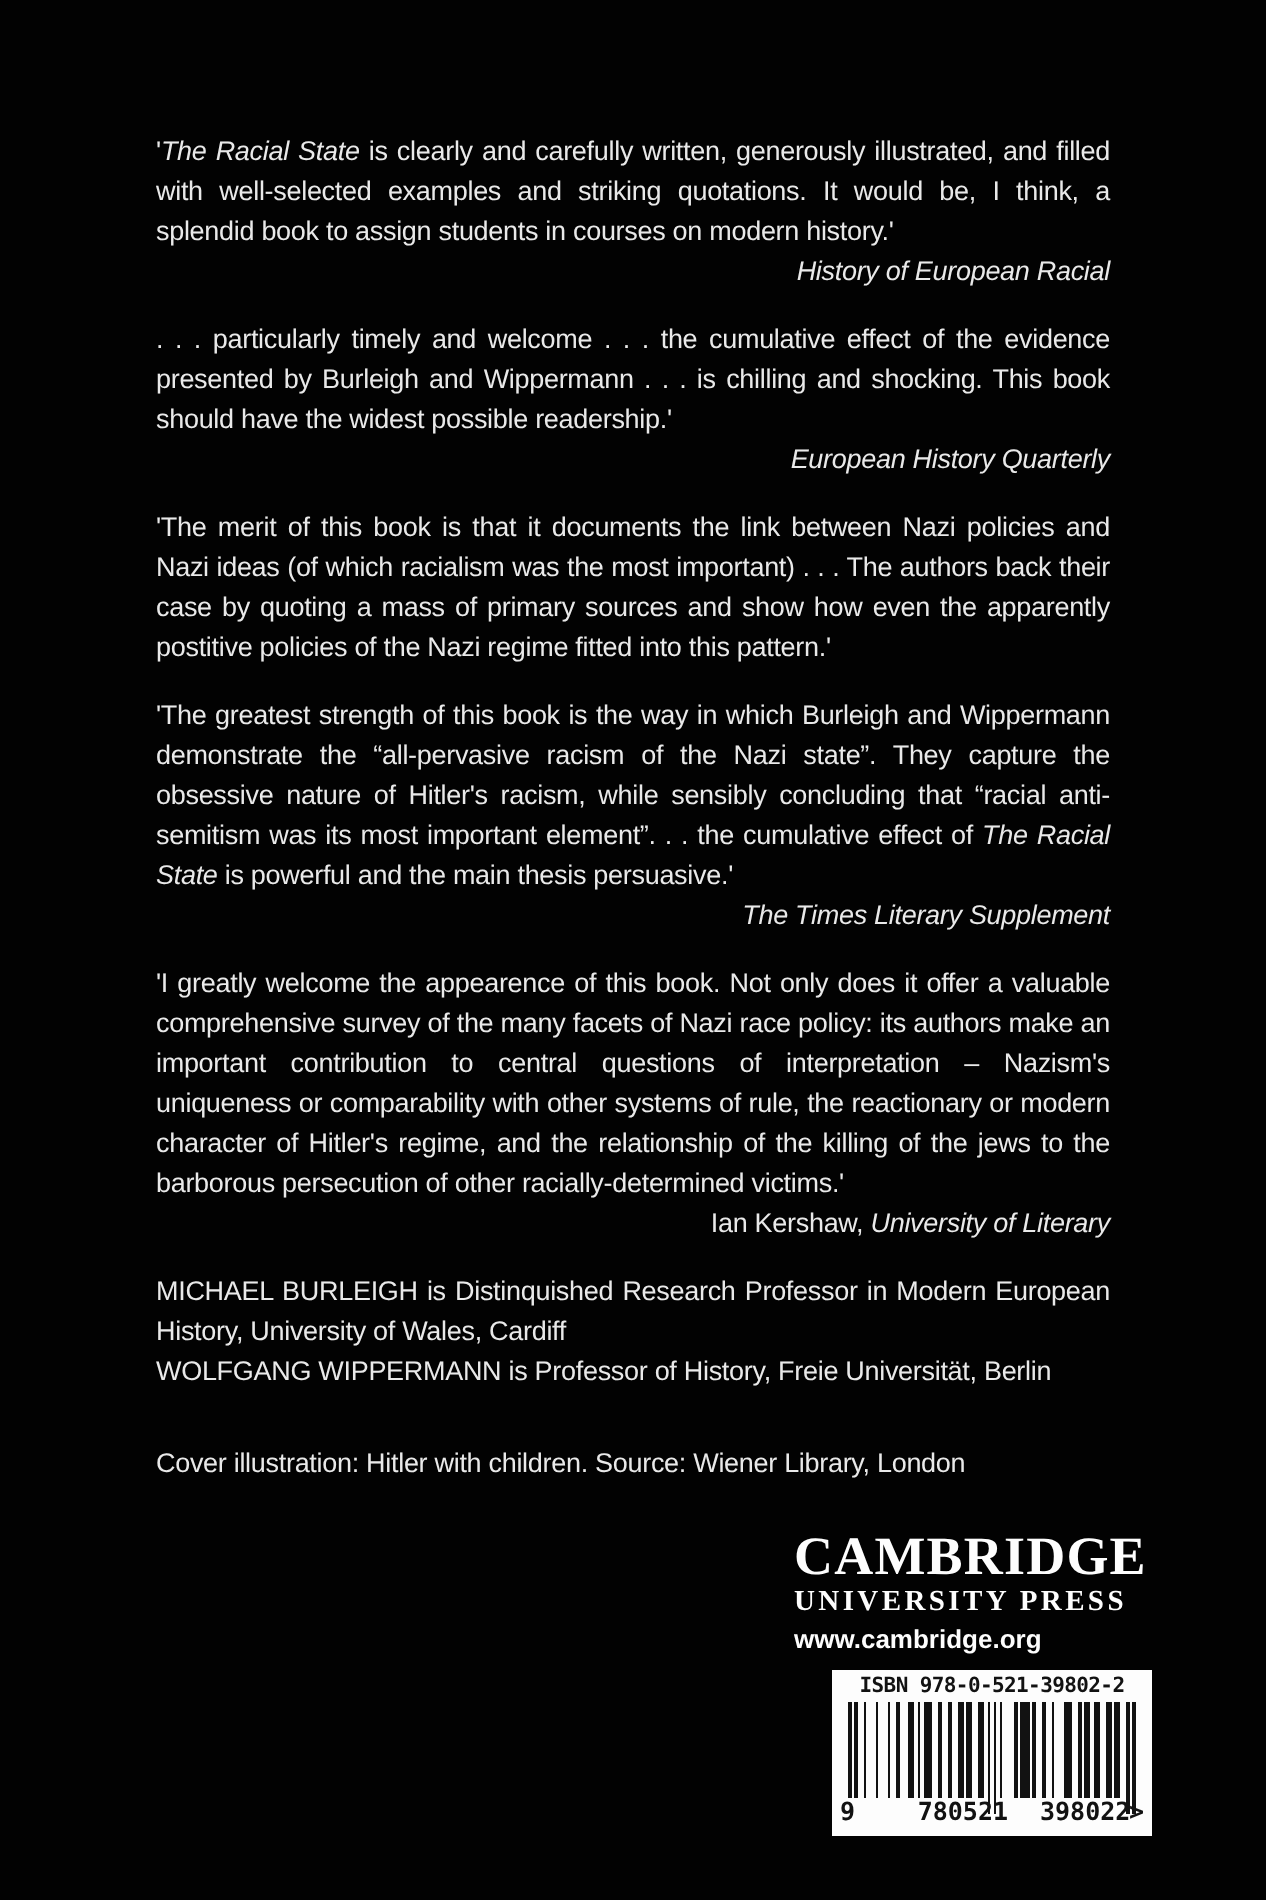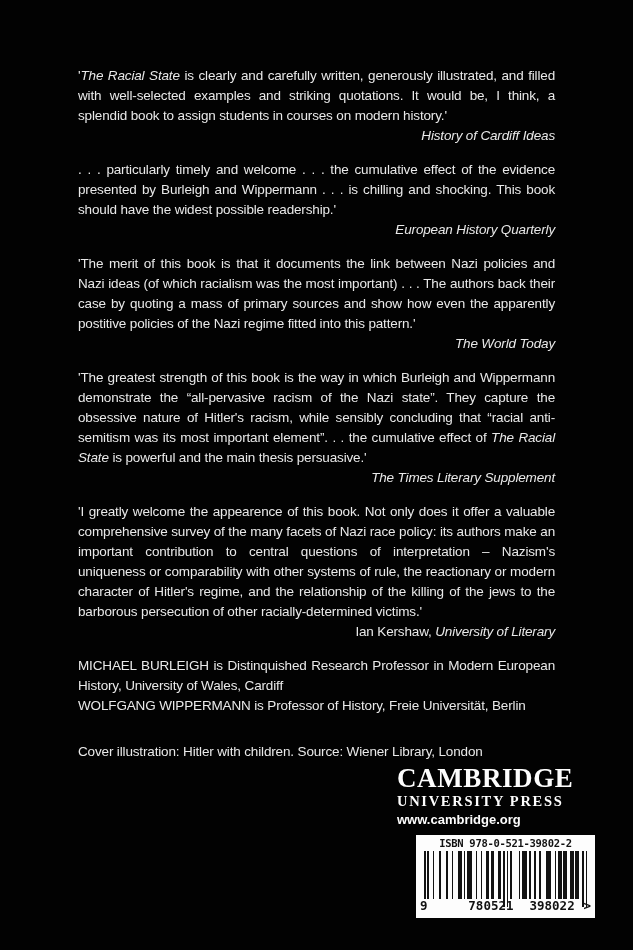--- a/index.html
+++ b/index.html
@@ -33,21 +33,21 @@
   }
   .logo-sub{
     font-family:"Liberation Serif",serif;font-weight:bold;
     font-size:14.5px;line-height:15px;letter-spacing:1.7px;margin-top:2px;white-space:nowrap;
   }
   .logo-url{
     font-size:13px;line-height:14px;font-weight:bold;margin-top:4px;white-space:nowrap;
   }
   .barcode{
     position:absolute;left:416px;top:835px;
-    width:179px;height:83px;background:#fdfdfd;color:#121212;
+    width:160px;height:83px;background:#fdfdfd;color:#121212;
     box-sizing:border-box;padding:2px 8px 0 8px;
   }
   .isbn{
     font-family:"DejaVu Sans Mono",monospace;font-weight:bold;
     font-size:10.5px;line-height:13px;text-align:center;white-space:nowrap;letter-spacing:-0.3px;
   }
   .bars{display:flex;height:48px;margin-top:1px;align-items:flex-start;}
   .module{flex:1;height:100%;}
   .module.on{background:#121212;}
   .module.on.guard{height:56px;}
@@ -62,31 +62,30 @@
 </style>
 </head>
 <body>
 
 <div class="cover">
 
   <div class="content">
 
     <div class="quote">
       <p class="qtext"><span>'</span><i>The Racial State</i><span> is clearly and carefully written, generously illustrated, and filled with well-selected examples and striking quotations. It would be, I think, a splendid book to assign students in courses on modern history.'</span></p>
-      <div class="attr">History of Cardiff Ideas</div>
+      <div class="attr">History of European Racial</div>
     </div>
 
     <div class="quote">
       <p class="qtext"><span>. . . particularly timely and welcome . . . the cumulative effect of the evidence presented by Burleigh and Wippermann . . . is chilling and shocking. This book should have the widest possible readership.'</span></p>
       <div class="attr">European History Quarterly</div>
     </div>
 
     <div class="quote">
       <p class="qtext"><span>'The merit of this book is that it documents the link between Nazi policies and Nazi ideas (of which racialism was the most important) . . . The authors back their case by quoting a mass of primary sources and show how even the apparently postitive policies of the Nazi regime fitted into this pattern.'</span></p>
-      <div class="attr">The World Today</div>
     </div>
 
     <div class="quote">
       <p class="qtext"><span>'The greatest strength of this book is the way in which Burleigh and Wippermann demonstrate the “all-pervasive racism of the Nazi state”. They capture the obsessive nature of Hitler's racism, while sensibly concluding that “racial anti-semitism was its most important element”. . . the cumulative effect of </span><i>The Racial State</i><span> is powerful and the main thesis persuasive.'</span></p>
       <div class="attr">The Times Literary Supplement</div>
     </div>
 
     <div class="quote">
       <p class="qtext"><span>'I greatly welcome the appearence of this book. Not only does it offer a valuable comprehensive survey of the many facets of Nazi race policy: its authors make an important contribution to central questions of interpretation – Nazism's uniqueness or comparability with other systems of rule, the reactionary or modern character of Hitler's regime, and the relationship of the killing of the jews to the barborous persecution of other racially-determined victims.'</span></p>
       <div class="attr"><span class="plain">Ian Kershaw, </span><i>University of Literary</i></div>

